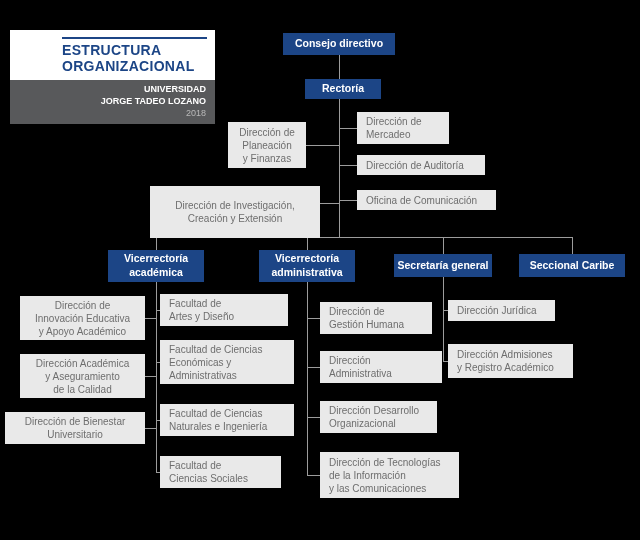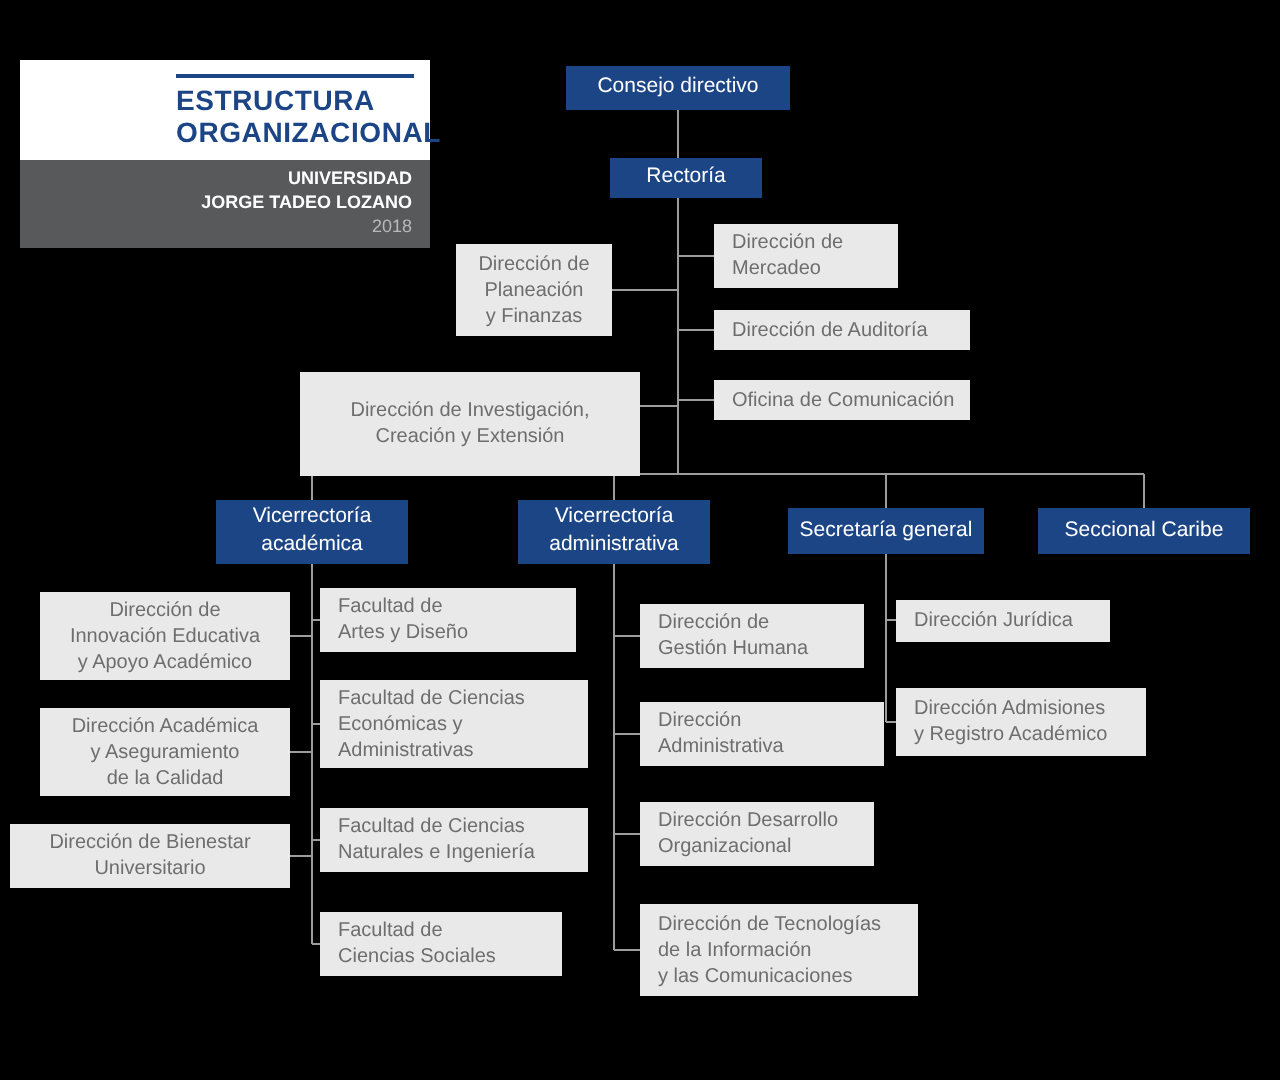--- a/index.html
+++ b/index.html
@@ -2,27 +2,27 @@
 <html><head>
 <meta charset="utf-8">
 <style>
   *{box-sizing:border-box;margin:0;padding:0}
   html,body{background:#000}
   body{font-family:"Liberation Sans",sans-serif}
   .stage{position:relative;width:640px;height:540px;background:#000;overflow:hidden}
   svg.wires{position:absolute;left:0;top:0}
   .n{position:absolute;display:flex;align-items:center;justify-content:center;
      white-space:pre-line;line-height:1.3}
-  .navy{background:#1c4586;color:#fff;font-weight:normal;font-size:10.5px;text-align:center}
+  .navy{background:#1c4586;color:#fff;font-weight:bold;font-size:10.5px;text-align:center}
   .gray{background:#e9e9e9;color:#6e6e6e;font-size:10px}
   .tc{text-align:center}
   .tl{justify-content:flex-start;text-align:left;padding-left:9px;padding-right:4px}
   
   .card{position:absolute;left:10px;top:30px;width:205px}
-  .card-top{background:#fff;padding:7px 8px 6px 78px}
+  .card-top{background:#fff;padding:7px 8px 6px 52px}
   .card-top .rule{border-top:2px solid #1c4586;padding-top:3px}
   .t1,.t2{font-size:14px;font-weight:bold;color:#1c4586;letter-spacing:.3px;line-height:1.15}
   .card-bottom{background:#58595b;color:#fff;text-align:right;
                padding:4px 9px 5px;font-size:9px;font-weight:bold;line-height:1.3}
   .card-bottom .year{color:#b9b9b9;font-weight:normal}
 </style>
 </head>
 <body>
 
 <div class="stage">
@@ -76,21 +76,21 @@
 
   <div class="n navy" style="left:283px;top:33px;width:112px;height:22px">Consejo directivo</div>
   <div class="n navy" style="left:305px;top:79px;width:76px;height:20px">Rectoría</div>
 
   <div class="n gray tc" style="left:228px;top:122px;width:78px;height:46px">Dirección de
 Planeación
 y Finanzas</div>
   <div class="n gray tl" style="left:357px;top:112px;width:92px;height:32px">Dirección de
 Mercadeo</div>
   <div class="n gray tl" style="left:357px;top:155px;width:128px;height:20px">Dirección de Auditoría</div>
-  <div class="n gray tl" style="left:357px;top:190px;width:128px;height:20px">Oficina de Comunicación</div>
+  <div class="n gray tl" style="left:357px;top:190px;width:139px;height:20px">Oficina de Comunicación</div>
   <div class="n gray tc" style="left:150px;top:186px;width:170px;height:52px">Dirección de Investigación,
 Creación y Extensión</div>
 
   <div class="n navy" style="left:108px;top:250px;width:96px;height:32px">Vicerrectoría
 académica</div>
   <div class="n navy" style="left:259px;top:250px;width:96px;height:32px">Vicerrectoría
 administrativa</div>
   <div class="n navy" style="left:394px;top:254px;width:98px;height:23px">Secretaría general</div>
   <div class="n navy" style="left:519px;top:254px;width:106px;height:23px">Seccional Caribe</div>
 

